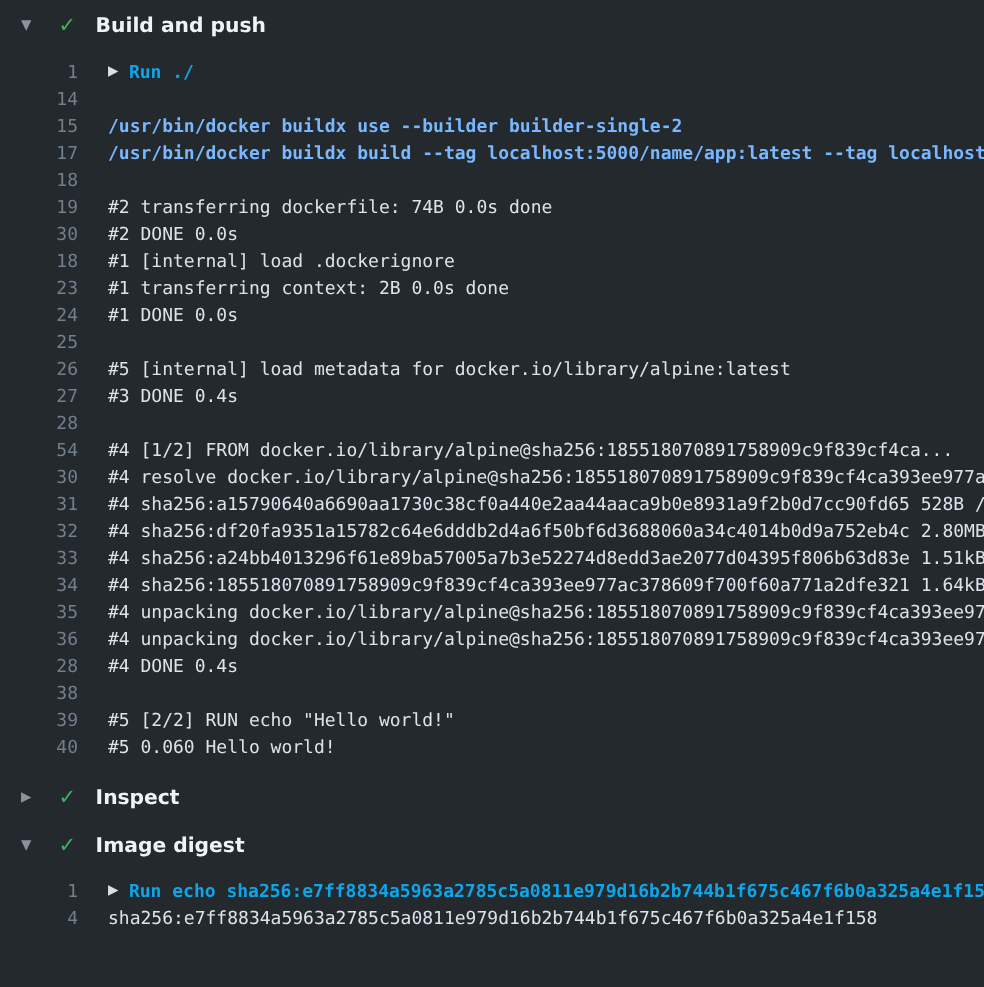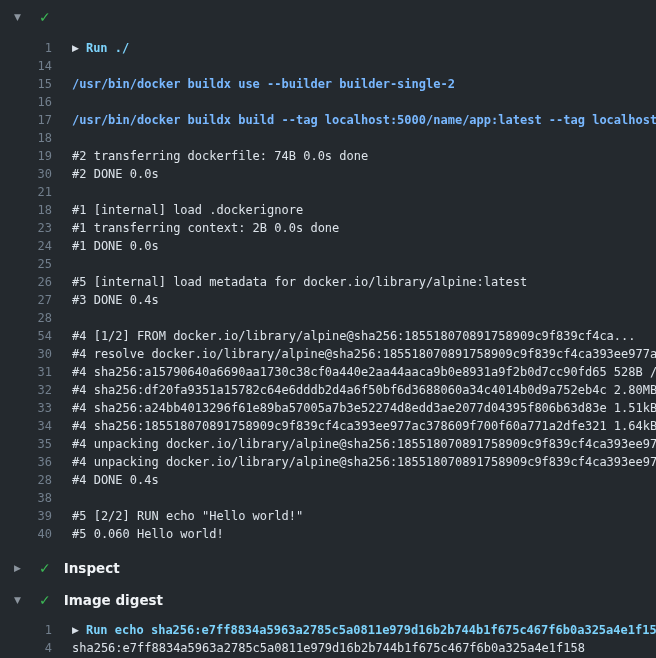--- a/index.html
+++ b/index.html
@@ -41,85 +41,76 @@
   .line {
     display: flex; height: 18px; line-height: 18px;
     font-size: 12px; white-space: pre; overflow: hidden;
   }
   .ln {
     flex: 0 0 52px; width: 52px; text-align: right;
     color: #727f8d; cursor: pointer; user-select: none;
   }
   .lt { margin-left: 20px; color: #dce3ea; }
   .line.cmd .lt { color: #79b8ff; font-weight: bold; text-align: right; }
-  .line.run .lt { color: #7dd3fc; font-weight: bold; }
+  .line.run .lt { color: #0ea5e9; font-weight: bold; }
   .tgl {
     margin-left: 20px; margin-right: 7px; color: #d9e0e8;
     font-size: 9px; cursor: pointer; flex: 0 0 auto;
     font-family: "DejaVu Sans", "Liberation Sans", sans-serif;
   }
   .tgl + .lt { margin-left: 0; }
 </style>
 </head>
 <body>
 
 <div class="log-root" id="log-root">
   <section>
     <header class="sec-h">
       <span class="chev">▼</span>
       <span class="check">✓</span>
+      <span class="sec-title">Build and push</span>
     </header>
     <div class="sec-body">
   <div class="line run">
     <span class="ln">1</span>
     <span class="tgl">▶</span><span class="lt">Run ./</span>
   </div>
 
   <div class="line plain">
     <span class="ln">14</span>
     <span class="lt">
   
 Using builder instance builder-single-2</span>
   </div>
 
   <div class="line cmd">
     <span class="ln">15</span>
     <span class="lt">/usr/bin/docker buildx use --builder builder-single-2</span>
   </div>
 
-  <div class="line plain">
-    <span class="ln">16</span>
-    <span class="lt">
-  
-Starting build...</span>
-  </div>
 
   <div class="line cmd">
     <span class="ln">17</span>
     <span class="lt">/usr/bin/docker buildx build --tag localhost:5000/name/app:latest --tag localhost:5</span>
   </div>
 
   <div class="line plain">
     <span class="ln">18</span>
   </div>
 
   <div class="line plain">
     <span class="ln">19</span>
     <span class="lt">#2 transferring dockerfile: 74B 0.0s done</span>
   </div>
 
   <div class="line plain">
     <span class="ln">30</span>
     <span class="lt">#2 DONE 0.0s</span>
   </div>
 
-  <div class="line plain">
-    <span class="ln">21</span>
-    <span class="lt"></span>
-  </div>
 
   <div class="line plain">
     <span class="ln">18</span>
     <span class="lt">#1 [internal] load .dockerignore</span>
   </div>
 
   <div class="line plain">
     <span class="ln">23</span>
     <span class="lt">#1 transferring context: 2B 0.0s done</span>
   </div>

